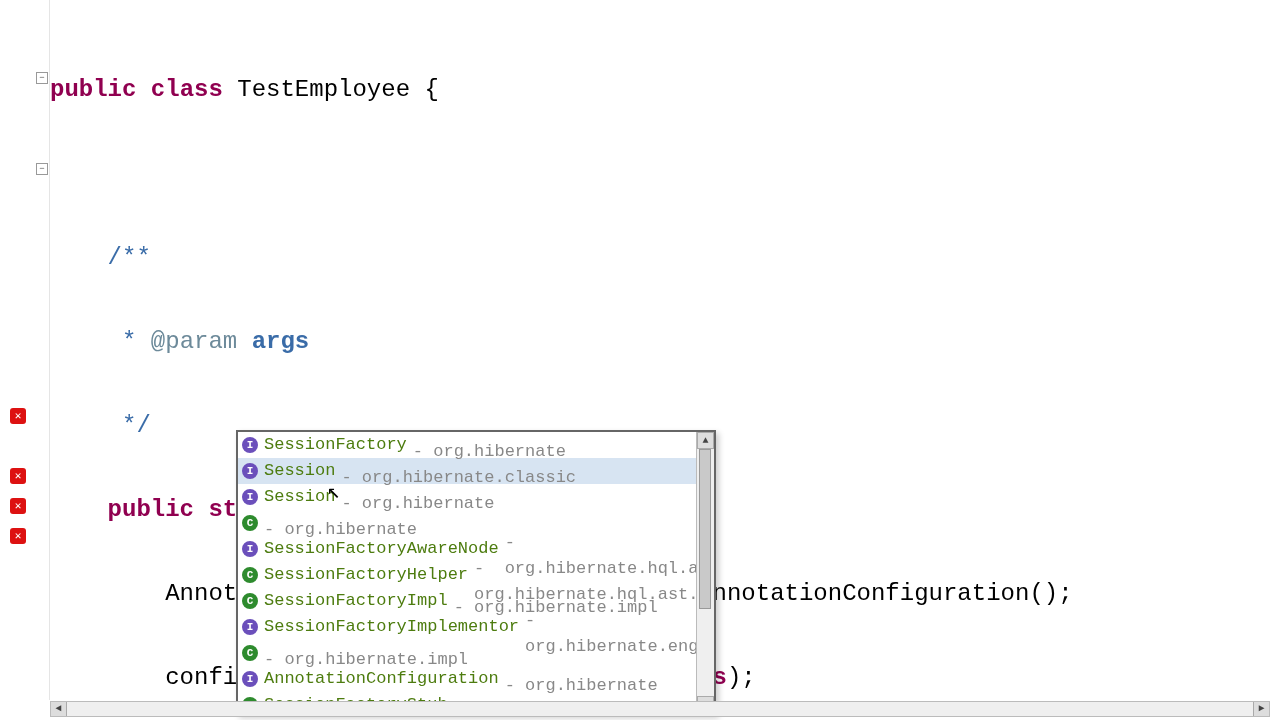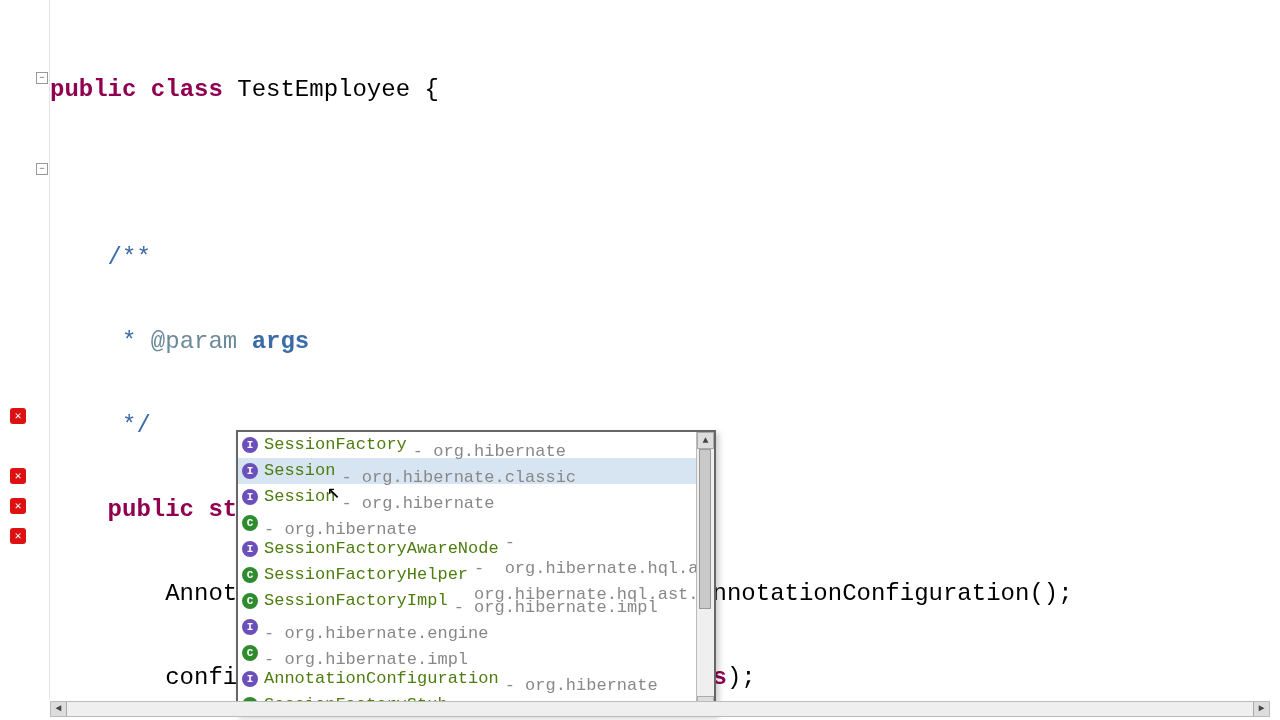--- a/index.html
+++ b/index.html
@@ -232,20 +232,21 @@
         <span class="suggest-name">SessionFactoryHelper</span>
         <span class="suggest-pkg">- <span>org.hibernate.hql.ast.util</span></span>
       </div>
     <div class="suggest-item">
         <span class="icon-circle ic-class">C</span>
         <span class="suggest-name">SessionFactoryImpl</span>
         <span class="suggest-pkg">- <span>org.hibernate.impl</span></span>
       </div>
     <div class="suggest-item">
         <span class="icon-circle ic-interface">I</span>
+        <span class="suggest-name">SessionFactoryImplementor</span>
         <span class="suggest-pkg">- <span>org.hibernate.engine</span></span>
       </div>
     <div class="suggest-item">
         <span class="icon-circle ic-class">C</span>
         <span class="suggest-pkg">- <span>org.hibernate.impl</span></span>
       </div>
     <div class="suggest-item">
         <span class="icon-circle ic-interface">I</span>
         <span class="suggest-name">AnnotationConfiguration</span>
         <span class="suggest-pkg">- <span>org.hibernate</span></span>

